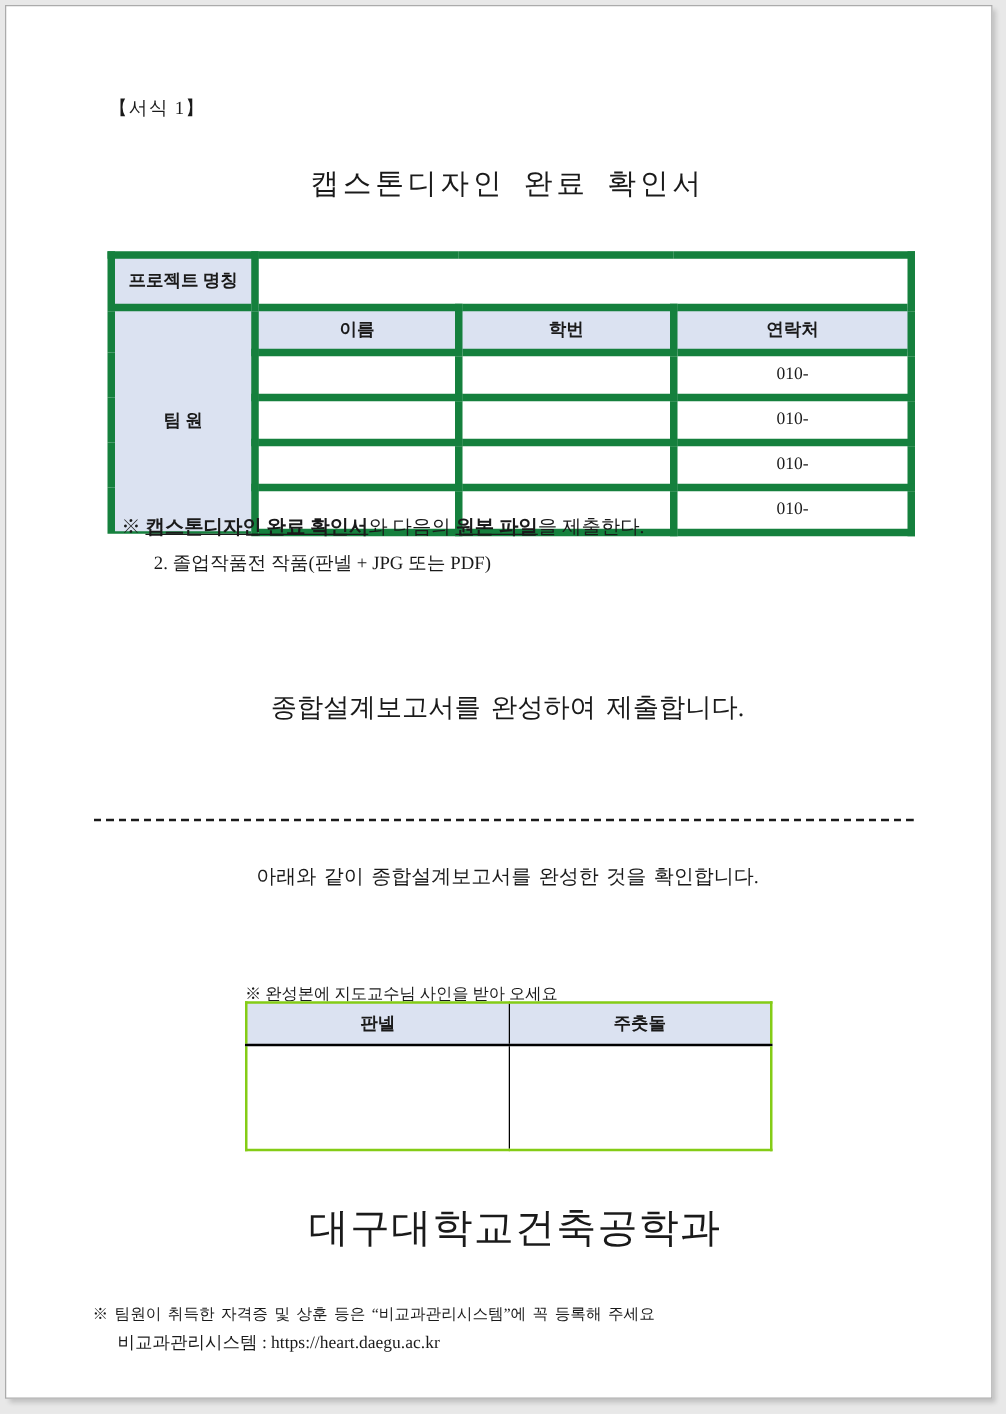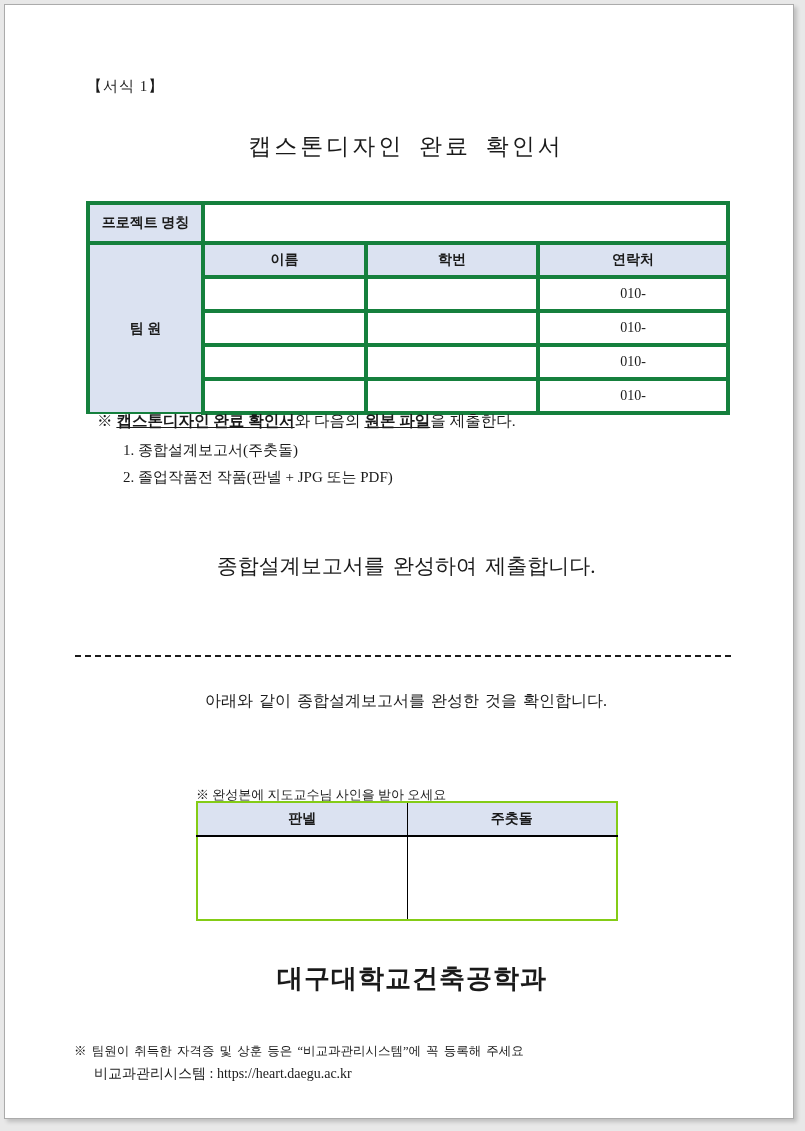--- a/index.html
+++ b/index.html
@@ -38,21 +38,21 @@
   
   table { border-collapse: collapse; }
   .main-table {
     left: 81px; top: 196px;
     width: 640px;
     table-layout: fixed;
     border: 2px solid #000;
     font-size: 14px;
   }
   .main-table td {
-    border: 4px solid #15803d;
+    border: 6px solid #15803d;
     padding: 0 6px;
     height: 30px;
     background: #fff;
   }
   .main-table td.hdr {
     background: #dbe2f1;
     font-weight: bold;
     text-align: center;
   }
   .main-table tr.project-row td { height: 36px; border-bottom-width: 2px; }
@@ -99,21 +99,21 @@
   }
   .sign-table td.hdr {
     background: #dbe2f1;
     font-weight: bold;
     height: 30px;
     border-bottom-width: 2px;
   }
   .sign-table td.body-cell { height: 80px; background: #fff; }
 
   .dept-wrap { left: 81px; top: 956px; width: 640px; text-align: center; }
-  .dept-name { font-size: 26px; font-weight: bold; letter-spacing: 1px; padding-left: 12px; }
+  .dept-name { font-size: 32px; font-weight: normal; letter-spacing: 1px; padding-left: 12px; }
 
   .footer-line1 { left: 69px; top: 1038px; font-size: 12.5px; word-spacing: 2px; white-space: nowrap; }
   .footer-line2 { left: 89px; top: 1060px; font-size: 14px; white-space: nowrap; }
   .footer-line2 a { color: #1a1a1a; text-decoration: none; }
 </style>
 </head>
 <body>
 
 <div class="page">
 
@@ -162,21 +162,20 @@
       <td class="phone-cell">010-</td>
     </tr>
   </tbody>
     </table>
 
   <div class="abs note-block">
     <div class="note-line">
       <span>※ </span><span class="bu">캡스톤디자인 완료 확인서</span><span>와 다음의 </span><span class="bu">원본 파일</span><span>을 제출한다.</span>
     </div>
     <div class="note-items">
-      <div class="note-item">1. 종합설계보고서(주춧돌)</div>
       <div class="note-item">2. 졸업작품전 작품(판넬 + JPG 또는 PDF)</div>
     </div>
   </div>
 
   <div class="abs declaration-wrap">
     <span class="declaration">종합설계보고서를 완성하여 제출합니다.</span>
   </div>
 
 
   <div class="abs dashed-divider"></div>

